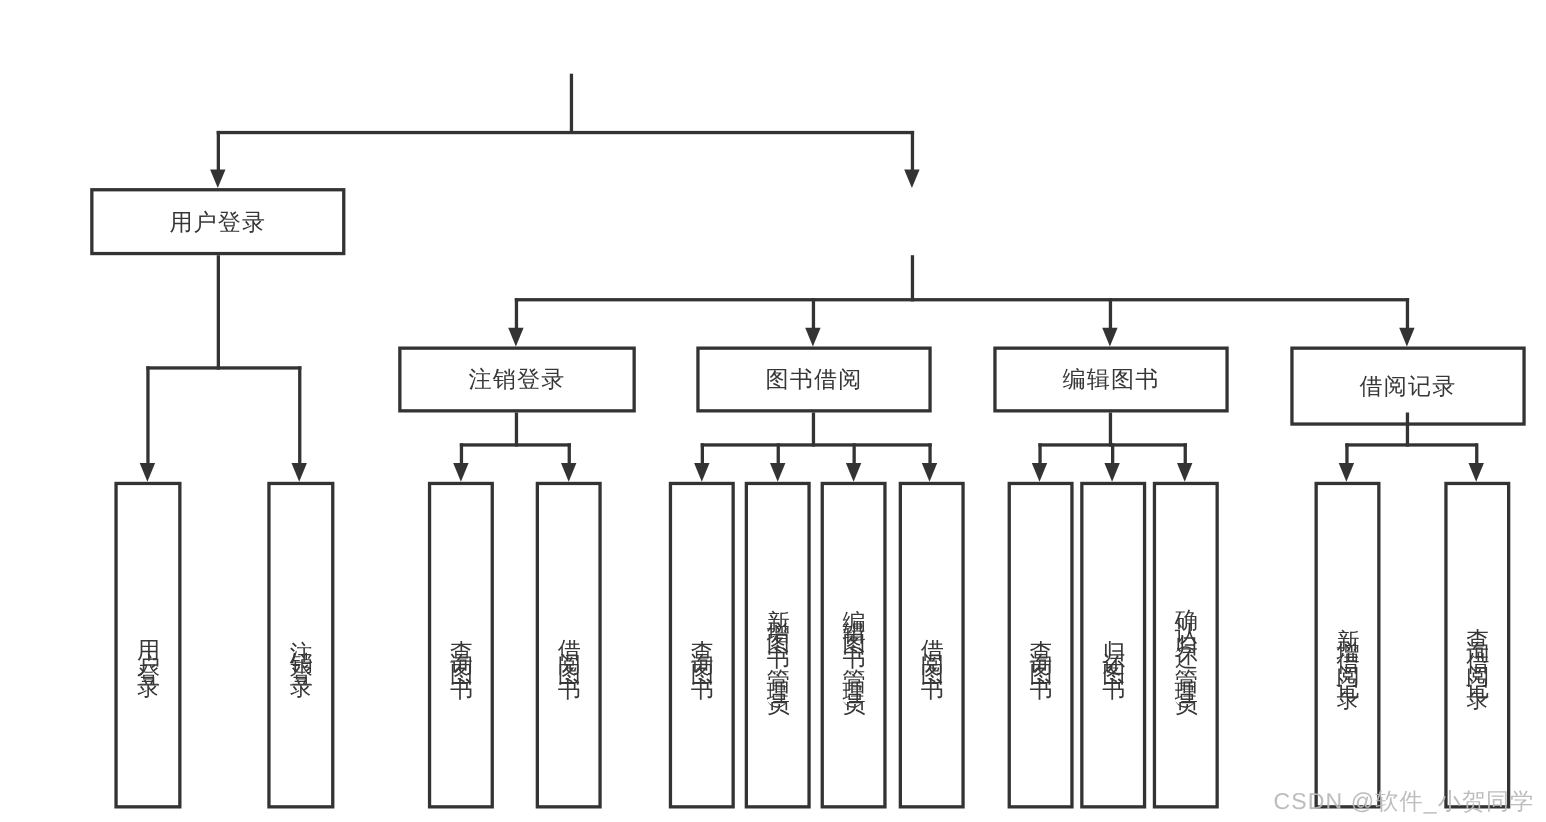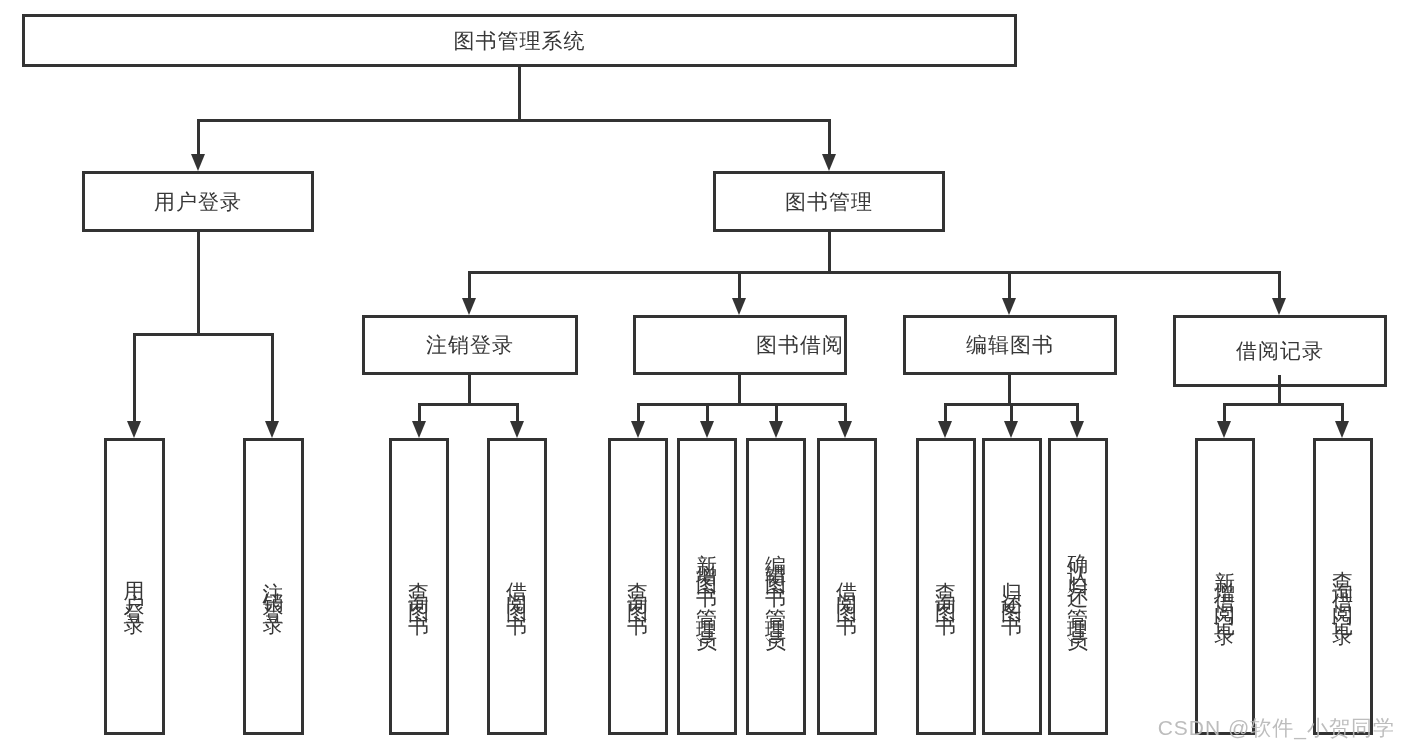--- a/index.html
+++ b/index.html
@@ -54,35 +54,29 @@
     letter-spacing: 1px;
     z-index: 5;
     white-space: nowrap;
   }
 </style>
 </head>
 <body>
 
 <div id="canvas">
 
-  <div class="box" style="left:22px; top:14px; width:995px; height:53px;">
-    <span>图书管理系统</span>
-  </div>
 
   <div class="box" style="left:82px; top:171px; width:232px; height:61px;">
     <span>用户登录</span>
-  </div>
-  <div class="box" style="left:713px; top:171px; width:232px; height:61px;">
-    <span>图书管理</span>
   </div>
 
   <div class="box" style="left:362px; top:315px; width:216px; height:60px;">
     <span>注销登录</span>
   </div>
-  <div class="box" style="left:633px; top:315px; width:214px; height:60px;justify-content:flex-end;">
+  <div class="box" style="left:633px; top:315px; width:214px; height:60px;">
     <span>图书借阅</span>
   </div>
   <div class="box" style="left:903px; top:315px; width:214px; height:60px;">
     <span>编辑图书</span>
   </div>
   <div class="box" style="left:1173px; top:315px; width:214px; height:72px;">
     <span>借阅记录</span>
   </div>
 
   <div class="box leaf" style="left:104px; top:438px; width:61px; height:297px;">

